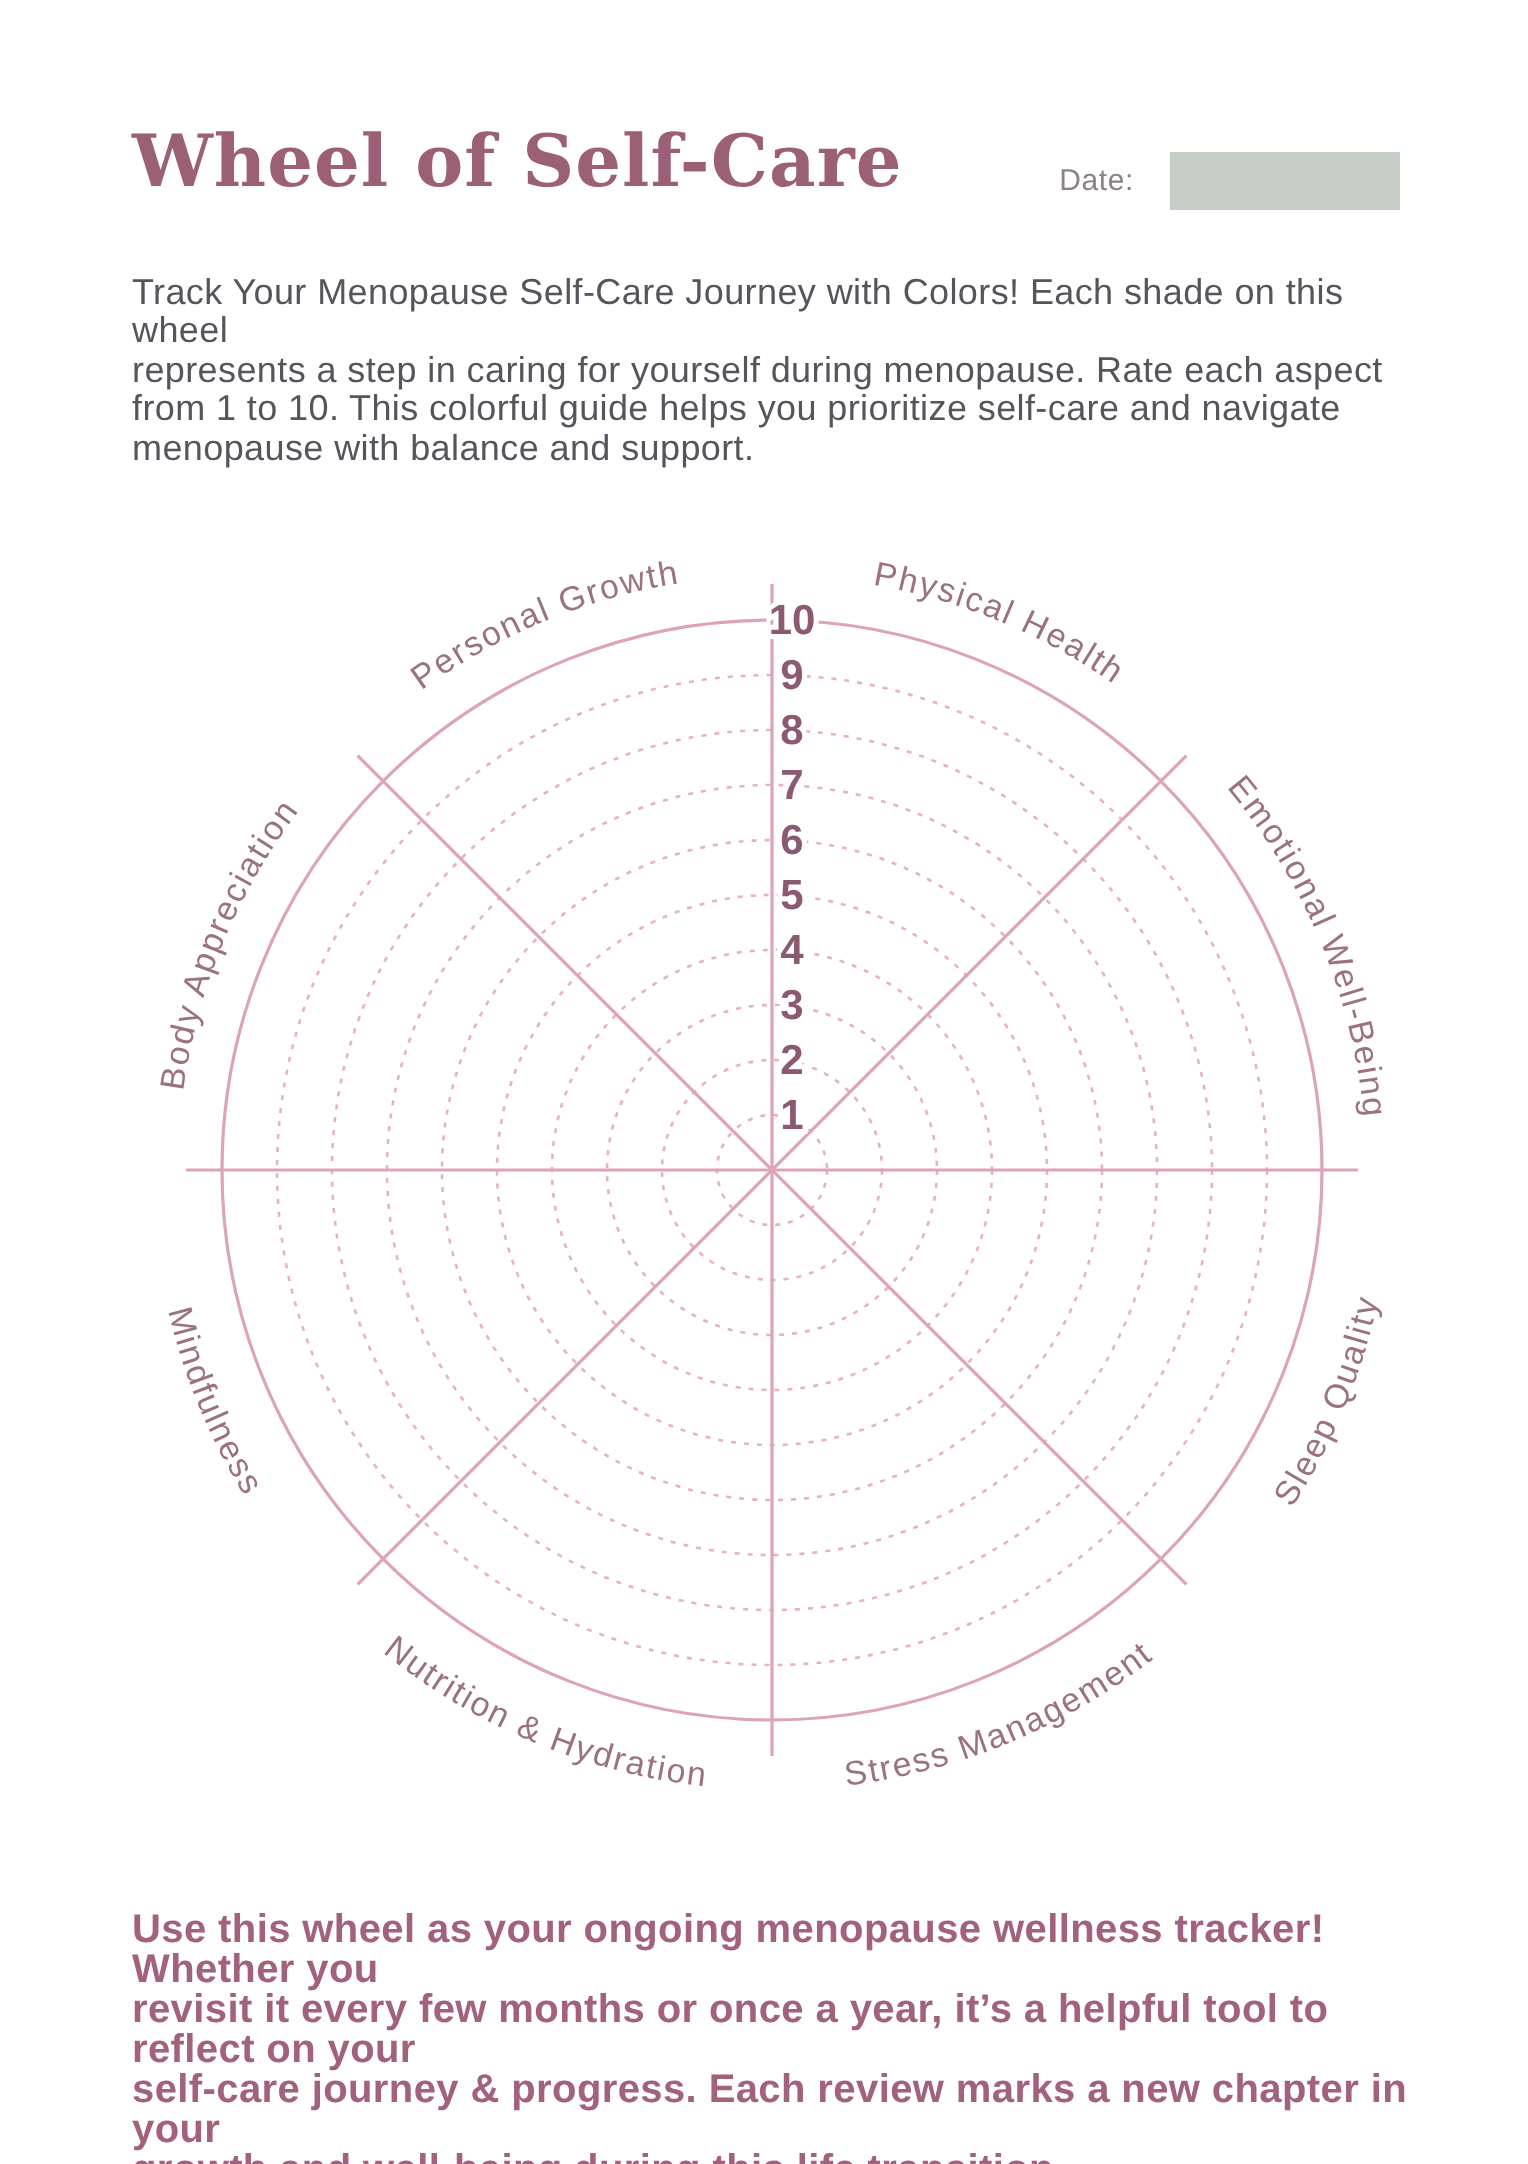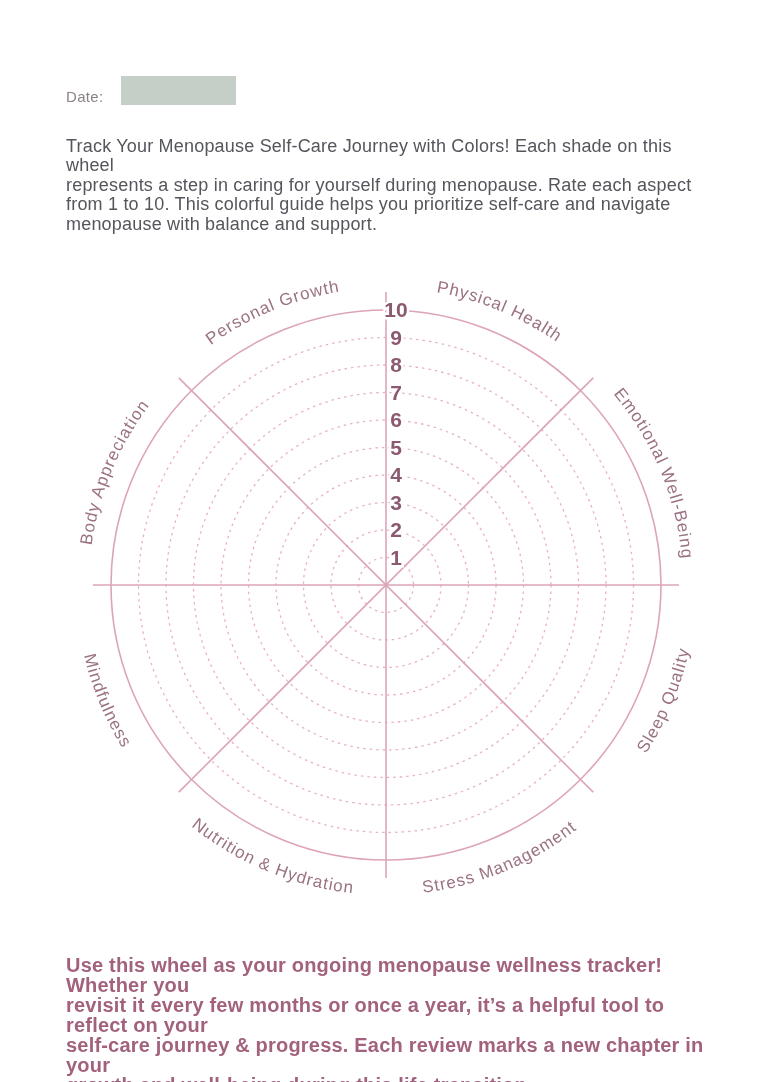--- a/index.html
+++ b/index.html
@@ -28,21 +28,21 @@
     margin:56px 64px 0 66px;
   }
   h1{
     font-family:"DejaVu Serif","Liberation Serif",serif;
     font-weight:700;
     font-size:36px;
     line-height:46px;
     letter-spacing:.5px;
     color:var(--title-color);
   }
-  .date-group{display:flex;align-items:flex-end;gap:18px;margin-top:20px;}
+  .date-group{display:flex;align-items:center;gap:18px;margin-top:20px;}
   .date-label{font-size:15px;color:var(--date-label);letter-spacing:.3px;}
   .date-box{width:115px;height:29px;background:var(--date-box);}
   .intro{
     margin:32px 60px 0 66px;
     font-size:18px;
     line-height:19.4px;
     letter-spacing:.2px;
     color:var(--body-text);
     white-space:pre-line;
   }
@@ -72,20 +72,21 @@
     color:var(--footer-color);
     white-space:pre-line;
   }
 </style>
 </head>
 <body>
 
 <div class="sheet">
 
   <header>
+    <h1>Wheel of Self-Care</h1>
     <div class="date-group">
       <span class="date-label">Date:</span>
       <div class="date-box"></div>
     </div>
   </header>
 
   <p class="intro">Track Your Menopause Self-Care Journey with Colors! Each shade on this wheel
 represents a step in caring for yourself during menopause. Rate each aspect
 from 1 to 10. This colorful guide helps you prioritize self-care and navigate
 menopause with balance and support.</p>

